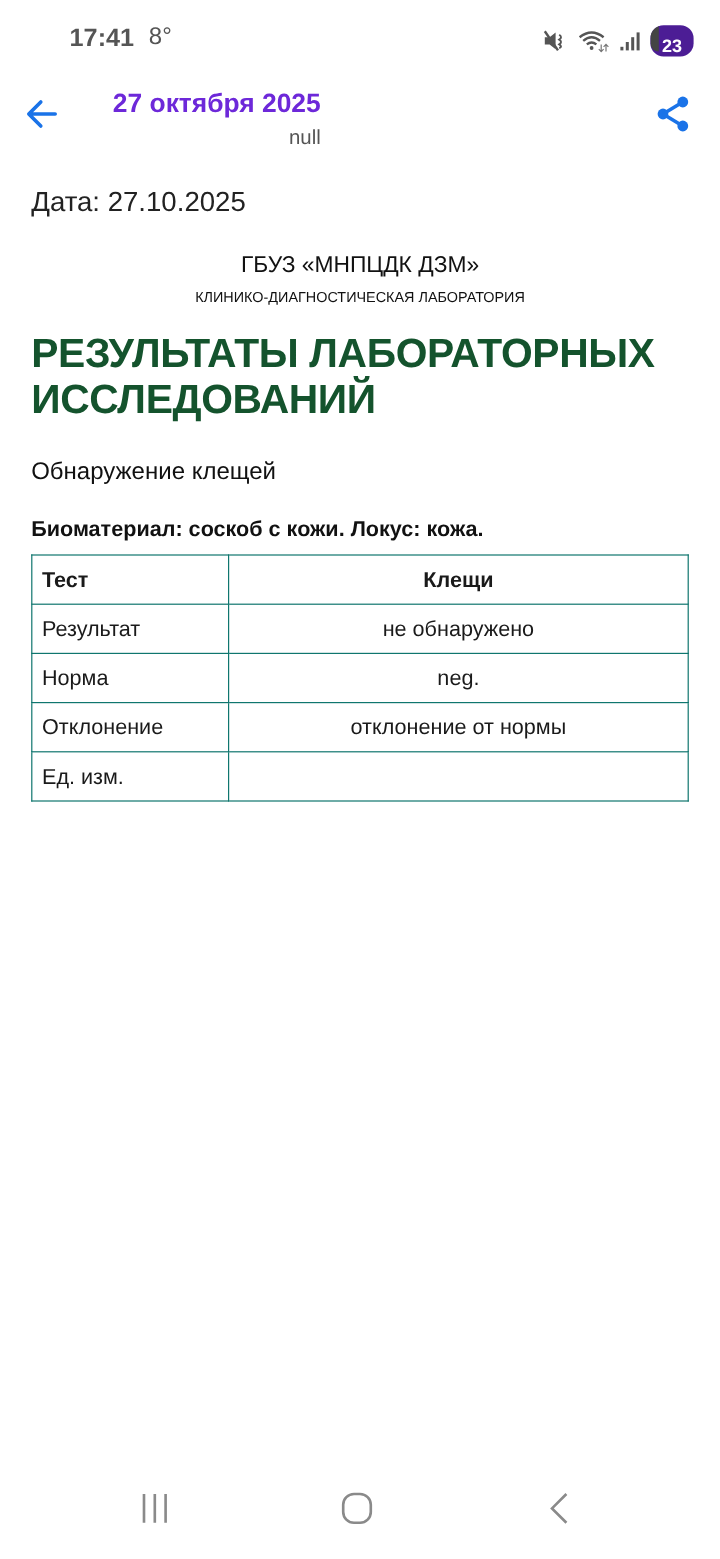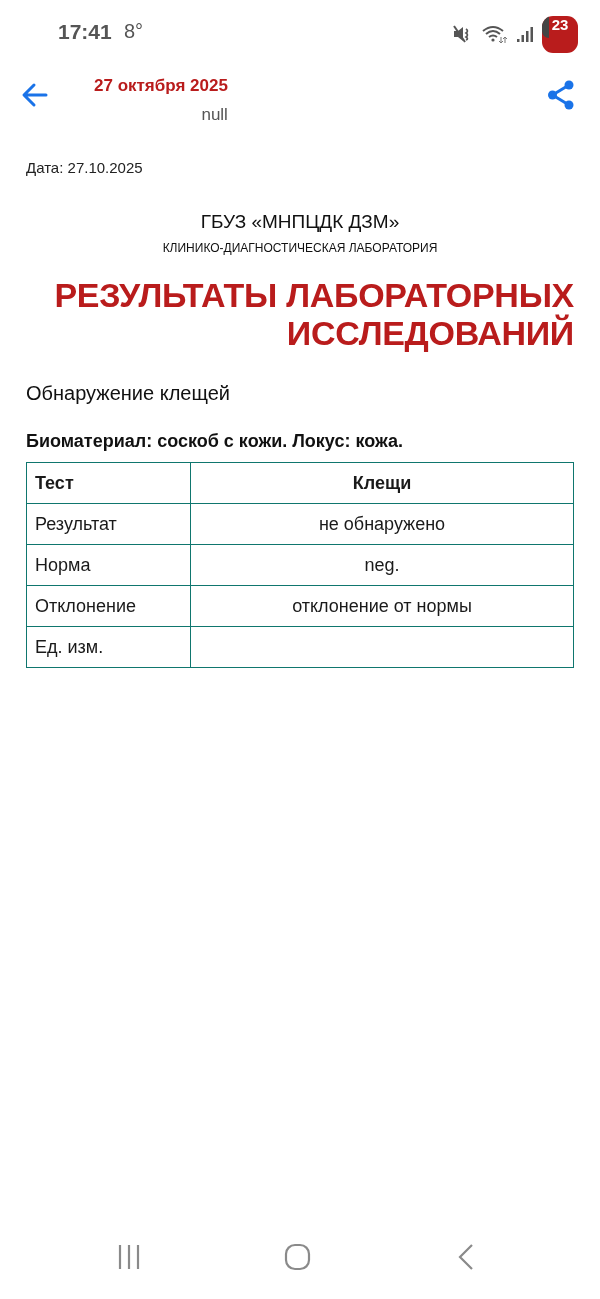--- a/index.html
+++ b/index.html
@@ -4,37 +4,37 @@
   <style>
     * { box-sizing: border-box; margin: 0; padding: 0; }
     html, body { width: 600px; height: 1299px; background: #ffffff; overflow: hidden; }
     body { font-family: "Liberation Sans", "DejaVu Sans", sans-serif; color: #1a1a1a; position: relative; }
 
     .status-bar { position: absolute; top: 0; left: 18px; width: 600px; height: 68px; padding-left: 27px; }
     .status-time { position: absolute; left: 40px; top: 20px; font-size: 21px; font-weight: bold; color: #555; }
     .status-temp { position: absolute; left: 106px; top: 20px; font-size: 20px; color: #555; }
     .status-icons { position: absolute; right: 40px; top: 22px; height: 24px; display: flex; align-items: center; gap: 8px; }
     .status-icons svg { display: block; }
-    .battery { width: 36px; height: 37px; border-radius: 11px; background: #b91c1c; color: #fff; font-size: 15px; font-weight: bold; display: flex; align-items: flex-start; justify-content: center; position: relative; overflow: hidden; }
+    .battery { width: 36px; height: 26px; border-radius: 11px; background: #4c1d95; color: #fff; font-size: 15px; font-weight: bold; display: flex; align-items: flex-end; justify-content: center; position: relative; overflow: hidden; }
     .battery::before { content: ""; position: absolute; left: 0; top: 0; width: 7px; height: 22px; background: #444; border-radius: 11px 0 0 11px; }
     .battery span { position: relative; }
 
     .app-bar { position: absolute; top: 68px; left: 0; width: 600px; height: 62px; }
     .back-btn { position: absolute; left: 18px; top: 12px; width: 34px; height: 34px; display: flex; align-items: center; justify-content: center; cursor: pointer; }
     .title-block { position: absolute; left: 94px; top: 4px; }
-    .app-title { font-size: 17px; font-weight: bold; color: #b91c1c; line-height: 28px; text-align: center; }
+    .app-title { font-size: 22px; font-weight: bold; color: #6d28d9; line-height: 28px; text-align: center; }
     .app-subtitle { font-size: 17px; color: #555; margin-top: 5px; line-height: 20px; text-align: right; }
     .share-btn { position: absolute; right: 22px; top: 12px; width: 34px; height: 34px; display: flex; align-items: center; justify-content: center; cursor: pointer; }
 
     .content { position: absolute; top: 150px; left: 26px; width: 548px; }
-    .info-line { font-size: 15px; color: #222; line-height: 36px; }
+    .info-line { font-size: 23px; color: #222; line-height: 36px; }
     .info-line + .info-line { margin-top: 19px; }
     .org-name { text-align: center; font-size: 19px; color: #111; margin-top: 20px; line-height: 32px; }
     .org-sub { text-align: center; font-size: 12px; color: #111; line-height: 20px; }
-    .doc-title { text-align: right; font-size: 34px; font-weight: bold; color: #b91c1c; margin-top: 18px; line-height: 38px; letter-spacing: -0.3px; }
+    .doc-title { text-align: left; font-size: 34px; font-weight: bold; color: #14532d; margin-top: 18px; line-height: 38px; letter-spacing: -0.3px; }
     .section-title { font-size: 20px; font-weight: normal; color: #111; margin-top: 26px; line-height: 30px; }
     .biomaterial { font-size: 18px; font-weight: bold; color: #111; margin-top: 22px; line-height: 22px; }
 
     table.results { border-collapse: collapse; width: 548px; margin-top: 10px; font-size: 18px; color: #1a1a1a; }
     table.results td, table.results th { border: 1px solid #0f766e; padding: 8px 8px; line-height: 22px; vertical-align: middle; }
     table.results th { font-weight: bold; }
     table.results th.col-label { text-align: left; width: 164px; }
     table.results th.col-value { text-align: center; }
     table.results td.label { text-align: left; width: 164px; }
     table.results td.value { text-align: center; }

